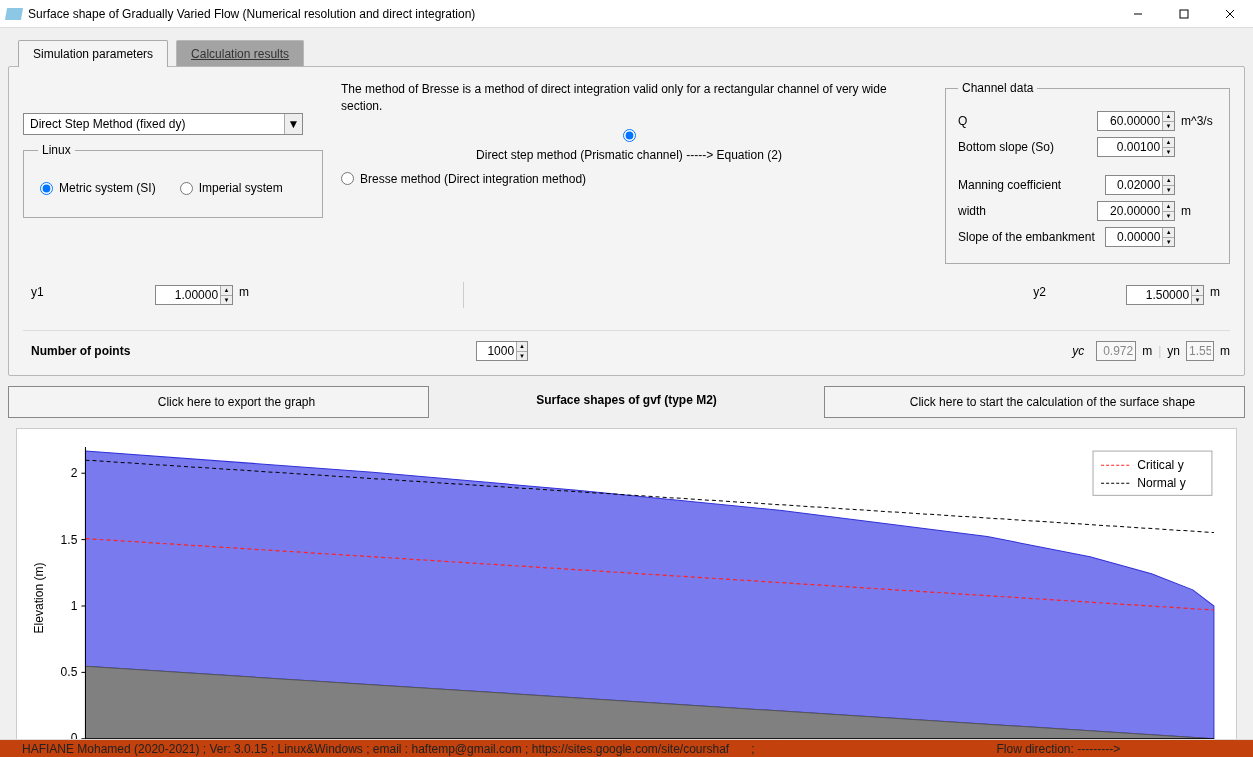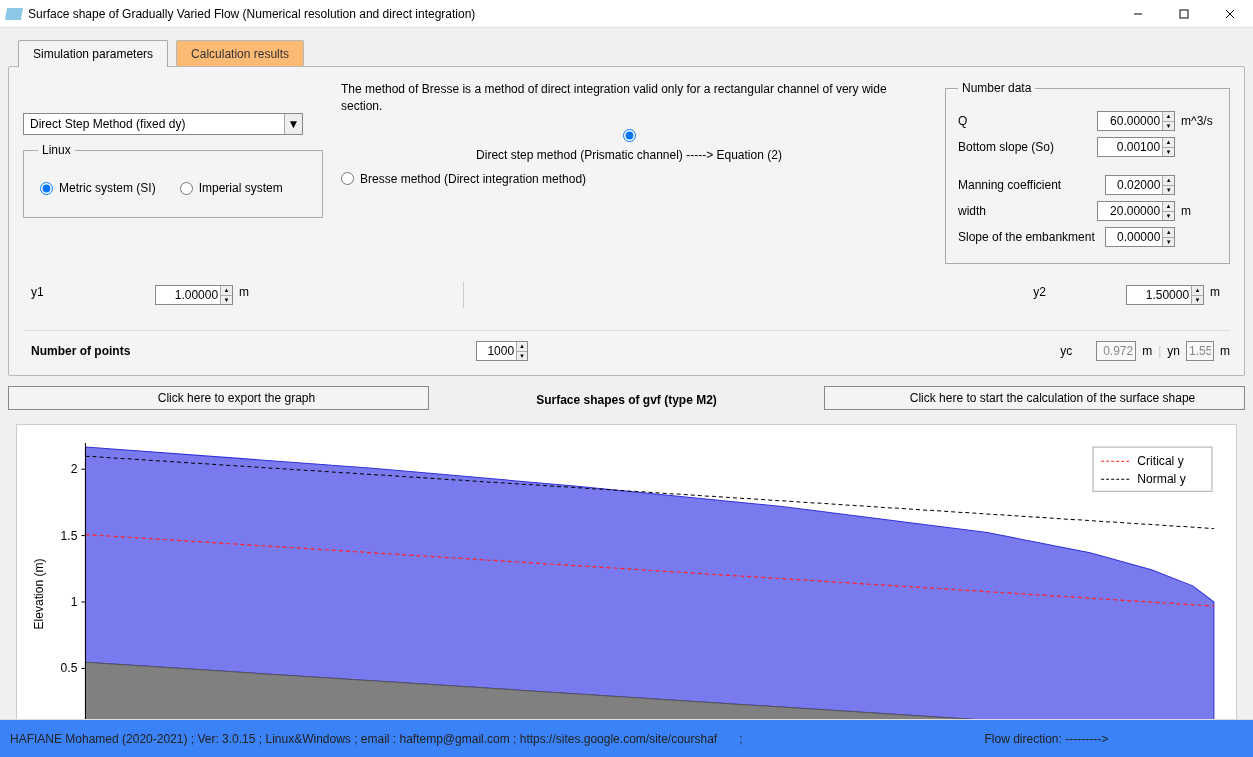--- a/index.html
+++ b/index.html
@@ -10,21 +10,21 @@
 .titlebar .title { flex: 1; }
 .win-btns { display: flex; }
 .win-btn { width: 46px; height: 28px; display: flex; align-items: center; justify-content: center; }
 .win-btn svg { width: 10px; height: 10px; }
 
 .content { padding: 8px 8px 0 8px; }
 
 .tabs { display: flex; gap: 8px; margin: 4px 0 0 10px; }
 .tab { padding: 6px 14px; border: 1px solid #b8b8b8; background: #f4f4f4; border-bottom: none; border-radius: 2px 2px 0 0; position: relative; }
 .tab.active { background: #f4f4f4; z-index: 2; border-color: #aaa; }
-.tab.inactive { background: #fdba74; color: #333; }
+.tab.inactive { background: #a3a3a3; color: #333; text-decoration: underline; }
 
 .panel { border: 1px solid #b8b8b8; border-radius: 2px; background: #f4f4f4; padding: 14px 14px 10px 14px; margin-top: -1px; position: relative; }
 
 .row1 { display: flex; align-items: flex-start; gap: 18px; }
 .left-col { width: 300px; margin-top: 32px; }
 .mid-col { flex: 1; padding-right: 10px; }
 .right-col { width: 285px; }
 
 .dropdown { display: flex; width: 280px; height: 22px; border: 1px solid #888; background: #fff; }
 .dropdown input { flex: 1; border: none; padding: 0 6px; background: transparent; outline: none; }
@@ -56,27 +56,27 @@
 .y-row .seg { display: flex; align-items: flex-start; }
 .y-row .seg label { margin-right: 12px; }
 .y-row .seg .unit { margin-left: 6px; }
 .divider { width: 1px; height: 26px; background: #ccc; margin: 0 2px; }
 
 .np-row { display: flex; align-items: center; margin-top: 14px; padding: 0 0 4px 8px; border-top: 1px solid #ddd; padding-top: 10px; }
 .np-row .lbl { flex: 0 0 445px; font-weight: bold; }
 .np-row .right-group { margin-left: auto; display: flex; align-items: center; gap: 6px; }
 
 .bar-row { display: flex; gap: 6px; margin: 10px 0 0 0; }
-.big-btn { flex: 1; height: 24px; border: 1px solid #888; background: #f4f4f4; display: flex; align-items: center; justify-content: center; padding-left: 36px; }
+.big-btn { flex: 1; height: 32px; border: 1px solid #888; background: #f4f4f4; display: flex; align-items: center; justify-content: center; padding-left: 36px; }
 .chart-title { flex: 1; height: 28px; display: flex; align-items: center; justify-content: center; font-weight: bold; }
 
 .chart-wrap { margin: 10px 8px 0 8px; background: #fff; position: relative; height: 356px; border: 1px solid #ccc; padding: 8px 12px 4px 8px; }
 .chart-wrap svg { width: 100%; height: 100%; }
 
-.statusbar { position: absolute; left: 0; right: 0; bottom: 0; height: 38px; background: #3b82f6; border-top: 1px solid #ddd; display: flex; align-items: center; padding: 0 10px; font-size: 11px; color: #222; }
+.statusbar { position: absolute; left: 0; right: 0; bottom: 0; height: 18px; background: #c2410c; border-top: 1px solid #ddd; display: flex; align-items: center; padding: 0 22px; font-size: 11px; color: #222; }
 .statusbar .flow { margin-left: 220px; }
 </style>
 </head>
 <body>
 
 <div class="titlebar">
   <div class="ticon"></div>
   <div class="title">Surface shape of Gradually Varied Flow (Numerical resolution and direct integration)</div>
   <div class="win-btns">
     <div class="win-btn">
@@ -136,21 +136,21 @@
           <span>Direct step method (Prismatic channel) -----&gt; Equation (2)</span>
         </label>
         <label class="radio-row">
           <input type="radio" name="meth" style="">
           <span>Bresse method (Direct integration method)</span>
         </label>
       </div>
 
       <div class="right-col">
         <fieldset class="chdata">
-          <legend>Number data</legend>
+          <legend>Channel data</legend>
           <div class="ch-row">
             <label>Q</label>
             <div class="spin">
                 <input value="60.00000" style="">
                 <div class="btns">
                   <div>▲</div>
                   <div>▼</div>
                 </div>
               </div>
             <span class="unit">m^3/s</span>
@@ -232,21 +232,21 @@
     <div class="np-row">
       <div class="lbl">Number of points</div>
       <div class="spin" style="width:52px;">
           <input value="1000" style="">
           <div class="btns">
             <div>▲</div>
             <div>▼</div>
           </div>
         </div>
       <div class="right-group">
-        <label style="margin-right:18px;">yc</label>
+        <label style="margin-right:6px;font-style:italic;">yc</label>
         <div class="spin ro" style="width:40px;">
             <input readonly="" value="0.972" style="">
           </div>
         <span>m</span>
         <span style="color:#ccc;">|</span>
         <label>yn</label>
         <div class="spin ro" style="width:28px;">
             <input readonly="" value="1.556" style="">
           </div>
         <span>m</span>

